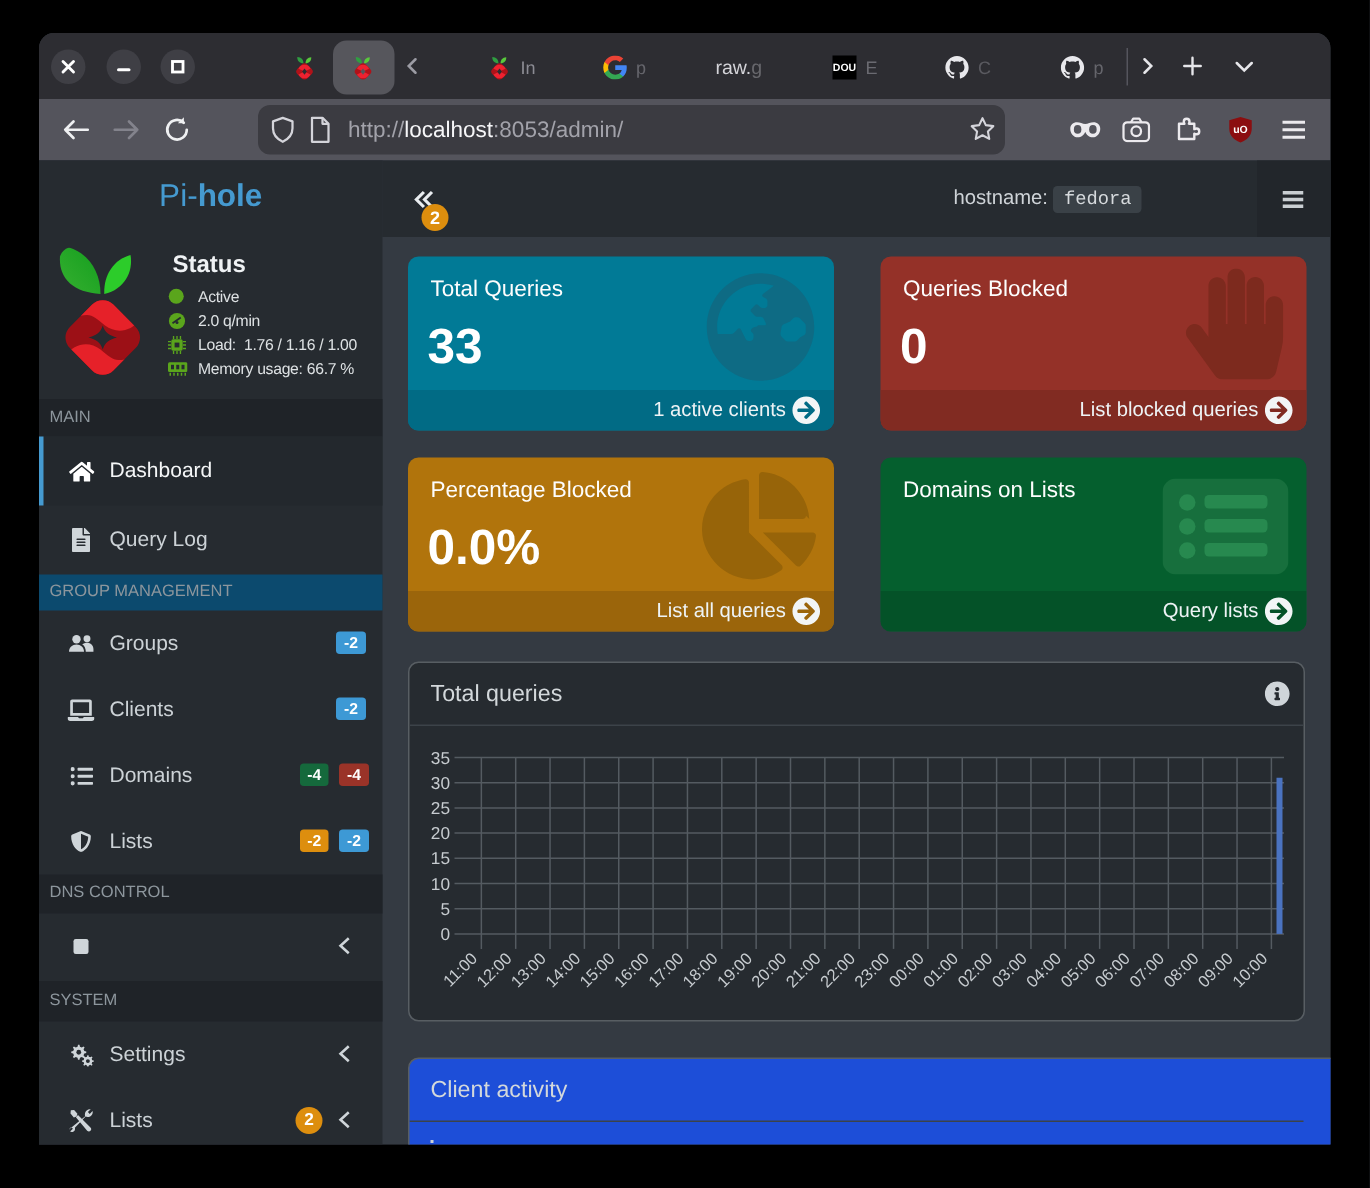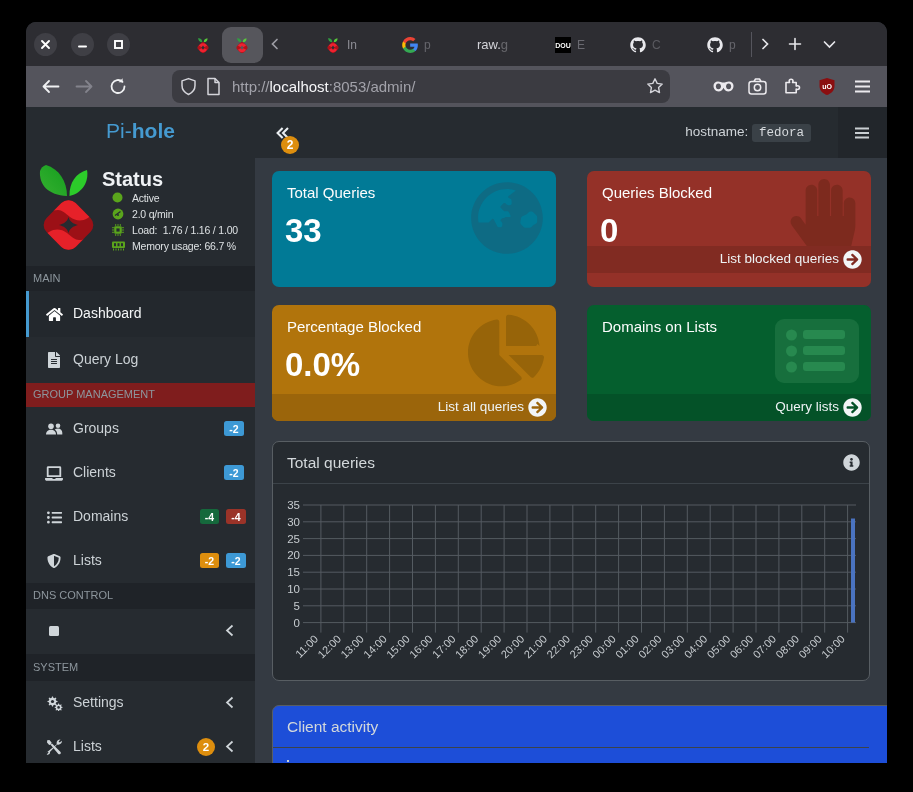--- a/index.html
+++ b/index.html
@@ -187,21 +187,21 @@
       <svg class="a" style="left:17px;top:20px" width="14" height="12" viewBox="0 0 14 12">
         <path d="M0 1.5h14M0 6h14M0 10.5h14" stroke="#c9ced2" stroke-width="2.2"></path>
       </svg>
     </div>
 <div class="a" style="left:249px;top:105px;width:14px;height:12px">
       <svg width="14" height="12" viewBox="0 0 14 12">
         <path d="M7.6 1 2.6 6l5 5M13 1 8 6l5 5" stroke="#e9edf0" stroke-width="2.1" fill="none"></path>
       </svg>
     </div>
 <div class="a cc" style="left:255px;top:114px;width:18px;height:18px;border-radius:50%;background:#dd8e0e;color:#fff;font-size:12px;font-weight:bold">2</div>
-<div class="a" style="left:560px;top:98px;width:225px;height:24px;text-align:right;font-size:13.5px;line-height:24px;color:#ced3d7">hostname: <span style="font-family:'Liberation Mono',monospace;font-size:12.5px;background:#3a4147;border-radius:3px;padding:2px 7px;color:#d6dadd">fedora</span></div>
+<div class="a" style="left:560px;top:98px;width:225px;height:24px;text-align:center;font-size:13.5px;line-height:24px;color:#ced3d7">hostname: <span style="font-family:'Liberation Mono',monospace;font-size:12.5px;background:#3a4147;border-radius:3px;padding:2px 7px;color:#d6dadd">fedora</span></div>
 <div class="a" style="left:12px;top:143px;width:61px;height:93px">
       <svg width="61" height="93" viewBox="0 0 61 93">
 <defs>
           <clipPath id="berryclip">
             <rect x="10" y="39.5" width="41" height="41" rx="10" transform="rotate(45 30.5 60)"></rect>
           </clipPath>
 <linearGradient id="lg" x1="0" y1="1" x2="1" y2="0">
             <stop offset="0" stop-color="#36b030"></stop>
             <stop offset="1" stop-color="#149e1e"></stop>
           </linearGradient>
@@ -209,21 +209,21 @@
 <path d="M29 31 C10 30 1 20 2 6 C3 3 5 1 8 0 C21 4 29 16 29 31 Z" fill="url(#lg)"></path>
 <path d="M31.5 31 C31 18 38 8 49 5 C51 16 45 28 31.5 31 Z" fill="#2ccc2a"></path>
 <g clip-path="url(#berryclip)">
 <rect x="0" y="29" width="61" height="62" fill="#9c1016"></rect>
 <path d="M2 58 C3 40 14 29 30.5 29 C44 29 53 36 56 47 C50 56 40 58 32 52 C27 48 24 45 20 45 C12 45 5 50 2 58 Z" fill="#e62129"></path>
 <path d="M59 62 C58 80 47 91 30.5 91 C17 91 8 84 5 73 C11 64 21 62 29 68 C34 72 37 75 41 75 C49 75 56 70 59 62 Z" fill="#e62129"></path>
 </g>
 <path d="M30.5 52 C32 57 35 58.5 40 60 C35 61.5 32 63 30.5 68 C29 63 26 61.5 21 60 C26 58.5 29 57 30.5 52 Z" fill="#262b30"></path>
 </svg>
     </div>
-<div class="a" style="left:76px;top:146px;width:120px;height:18px;font-size:20px;font-weight:bold;color:#eff2f4">Status</div>
+<div class="a" style="left:89px;top:146px;width:120px;height:18px;font-size:16px;font-weight:bold;color:#eff2f4">Status</div>
 <div class="a" style="left:86px;top:170px;width:14px;height:13px">
       <svg width="11" height="11" viewBox="0 0 11 11">
         <circle cx="5.5" cy="5.5" r="5" fill="#5aa51c"></circle>
       </svg>
     </div>
 <div class="a" style="left:106px;top:169px;width:128px;height:14px;font-size:10.5px;line-height:14px;letter-spacing:-0.2px;color:#dde1e3;white-space:nowrap">Active</div>
 <div class="a" style="left:86px;top:186px;width:14px;height:13px">
       <svg width="12" height="12" viewBox="0 0 12 12">
         <circle cx="6" cy="6" r="5.4" fill="#5aa51c"></circle>
         <path d="M3 7.5 8.5 3.6" stroke="#262b30" stroke-width="1.2"></path>
@@ -258,21 +258,21 @@
         <path fill="#fff" d="M280.37 148.26L96 300.11V464a16 16 0 0 0 16 16l112.06-.29a16 16 0 0 0 15.92-16V368a16 16 0 0 1 16-16h64a16 16 0 0 1 16 16v95.64a16 16 0 0 0 16 16.05L464 480a16 16 0 0 0 16-16V300L295.67 148.26a12.19 12.19 0 0 0-15.3 0zM571.6 251.47L488 182.56V44.05a12 12 0 0 0-12-12h-56a12 12 0 0 0-12 12v72.61L318.47 43a48 48 0 0 0-61 0L4.34 251.47a12 12 0 0 0-1.6 16.9l25.5 31A12 12 0 0 0 45.15 301l235.22-193.74a12.19 12.19 0 0 1 15.3 0L530.9 301a12 12 0 0 0 16.9-1.6l25.5-31a12 12 0 0 0-1.7-16.93z"></path>
       </svg>
     </div>
 <div class="a" style="left:47px;top:283px;width:130px;height:17px;font-size:14px;line-height:17px;color:#ccd2d6"><span style="color:#f4f6f7">Dashboard</span></div>
 <div class="a" style="left:22px;top:330px;width:12px;height:16px">
       <svg width="12" height="16" viewBox="0 0 384 512">
         <path fill="#cfd5d9" d="M224 136V0H24C10.7 0 0 10.7 0 24v464c0 13.3 10.7 24 24 24h336c13.3 0 24-10.7 24-24V160H248c-13.2 0-24-10.8-24-24zm64 236c0 6.6-5.4 12-12 12H108c-6.6 0-12-5.4-12-12v-8c0-6.6 5.4-12 12-12h168c6.6 0 12 5.4 12 12v8zm0-64c0 6.6-5.4 12-12 12H108c-6.6 0-12-5.4-12-12v-8c0-6.6 5.4-12 12-12h168c6.6 0 12 5.4 12 12v8zm0-72v8c0 6.6-5.4 12-12 12H108c-6.6 0-12-5.4-12-12v-8c0-6.6 5.4-12 12-12h168c6.6 0 12 5.4 12 12zm96-114.1v6.1H256V0h6.1c6.4 0 12.5 2.5 17 7l97.9 98c4.5 4.5 7 10.6 7 16.9z"></path>
       </svg>
     </div>
 <div class="a" style="left:47px;top:329px;width:130px;height:17px;font-size:14px;line-height:17px;color:#ccd2d6">Query Log</div>
-<div class="a" style="left:0;top:361px;width:229px;height:24px;background:#7f1d1d">
+<div class="a" style="left:0;top:361px;width:229px;height:24px;background:#0c4a6e">
       <div class="a" style="left:7px;top:5px;font-size:11px;color:#8d969d">GROUP MANAGEMENT</div>
     </div>
 <div class="a" style="left:19px;top:400px;width:18px;height:14px">
       <svg width="18" height="14" viewBox="0 0 18 14">
         <circle cx="6" cy="4.2" r="2.8" fill="#cfd5d9"></circle>
         <path d="M1 12.5c0-2.9 2.2-4.8 5-4.8s5 1.9 5 4.8z" fill="#cfd5d9"></path>
         <circle cx="13" cy="3.8" r="2.3" fill="#cfd5d9"></circle>
         <path d="M12.2 12.5c0-2.2-.9-4-2.4-5 .9-.6 2-1 3.2-1 2.4 0 4.3 1.7 4.3 4.2v1.8z" fill="#cfd5d9"></path>
       </svg>
     </div>
@@ -351,30 +351,38 @@
       </svg>
     </div>
 <div class="a" style="left:246px;top:149px;width:284px;height:116px;border-radius:7px;background:#017a96;overflow:hidden">
       <div class="a" style="right:12px;top:10px;width:74px;height:74px">
         <svg width="74" height="74" viewBox="0 0 496 512">
           <path fill="#0e6b84" d="M248 8C111 8 0 119 0 256s111 248 248 248 248-111 248-248S385 8 248 8zm-11.34 240.23c-2.89 4.82-8.1 7.77-13.72 7.77h-.31c-4.24 0-8.31 1.69-11.31 4.69l-5.66 5.66c-3.12 3.12-3.12 8.19 0 11.31l5.66 5.66c3 3 4.69 7.07 4.69 11.31V304c0 8.84-7.16 16-16 16h-6.11c-6.06 0-11.6-3.42-14.31-8.85l-22.62-45.23c-2.44-4.88-8.95-5.94-12.81-2.08l-19.47 19.46c-3 3-7.07 4.69-11.31 4.69H50.81C49.12 277.55 48 266.92 48 256c0-110.28 89.72-200 200-200 21.51 0 42.2 3.51 61.63 9.82l-50.16 38.53c-5.11 3.41-4.63 11.06.86 13.81l10.83 5.41c5.42 2.71 8.84 8.25 8.84 14.31V156c0 6.65-5.35 12-12 12h-12c-3.03 0-5.95-1.16-8.17-3.25l-11.31-10.69c-3.69-3.5-9.55-3.34-13.06.34l-19.03 19.94c-2.96 3.1-2.96 8 0 11.09l18.5 19.41c2.22 2.33 5.3 3.66 8.53 3.66h16.36c6.06 0 11.6 3.42 14.31 8.85l9.51 19.02c1.9 3.8 1.62 8.33-.74 11.86zm194.95 55.5l-14.29 14.29c-3 3-7.07 4.69-11.31 4.69h-32.23c-4.24 0-8.31-1.69-11.31-4.69l-16.97-16.97c-4.23-4.23-6.15-10.25-5.16-16.15l4.69-28.15c.96-5.77 4.73-10.69 10.05-13.12l29.25-13.37 14.19-14.19c3-3 7.07-4.69 11.31-4.69h8.34c4.24 0 8.31 1.69 11.31 4.69l22.62 22.62c3 3 4.69 7.07 4.69 11.31v30.41c0 4.25-1.68 8.32-4.69 11.32h-.01z"></path>
         </svg>
       </div>
       <div class="a" style="left:15px;top:13px;font-size:15px;color:#fdfdfd">Total Queries</div>
       <div class="a" style="left:13px;top:41px;font-size:33px;font-weight:bold;color:#fff">33</div>
+      <div class="a" style="left:0;top:89px;width:284px;height:27px;background:#016b85">
+        <div class="a" style="right:32px;top:5px;font-size:13.5px;color:#eef3f5;white-space:nowrap">1 active clients</div>
+        <div class="a" style="right:9px;top:4px">
+          <svg width="19" height="19" viewBox="0 0 512 512">
+            <path fill="#f2f5f6" d="M256 8c137 0 248 111 248 248S393 504 256 504 8 393 8 256 119 8 256 8zm-28.9 143.6l75.5 72.4H120c-13.3 0-24 10.7-24 24v16c0 13.3 10.7 24 24 24h182.6l-75.5 72.4c-9.7 9.3-9.9 24.8-.4 34.3l11 10.9c9.4 9.4 24.6 9.4 33.9 0L404.3 273c9.4-9.4 9.4-24.6 0-33.9L271.6 106.3c-9.4-9.4-24.6-9.4-33.9 0l-11 10.9c-9.5 9.6-9.3 25.1.4 34.4z"></path>
+          </svg>
+        </div>
+      </div>
     </div>
 <div class="a" style="left:561px;top:149px;width:284px;height:116px;border-radius:7px;background:#943128;overflow:hidden">
       <div class="a" style="right:12px;top:8px;width:72px;height:74px">
         <svg width="72" height="74" viewBox="0 0 448 512">
           <path fill="#7d2a1e" d="M408.781 128.007C386.356 127.578 368 146.36 368 168.79V256h-8V79.79c0-22.43-18.356-41.212-40.781-40.783C297.488 39.423 280 57.169 280 79v177h-8V40.79C272 18.36 253.644-.422 231.219.007 209.488.423 192 18.169 192 40v216h-8V80.79c0-22.43-18.356-41.212-40.781-40.783C121.488 40.423 104 58.169 104 80v235.992l-31.648-43.519c-12.993-17.866-38.009-21.817-55.877-8.823-17.865 12.994-21.815 38.01-8.822 55.877l125.601 172.705A48 48 0 0 0 172.073 512h197.59c22.274 0 41.622-15.324 46.724-37.006l26.508-112.66a192.011 192.011 0 0 0 5.104-43.975V168c.001-21.831-17.487-39.577-39.218-39.993z"></path>
         </svg>
       </div>
       <div class="a" style="left:15px;top:13px;font-size:15px;color:#fdfdfd">Queries Blocked</div>
       <div class="a" style="left:13px;top:41px;font-size:33px;font-weight:bold;color:#fff">0</div>
-      <div class="a" style="left:0;top:75px;width:284px;height:27px;background:#812b22">
+      <div class="a" style="left:0;top:89px;width:284px;height:27px;background:#812b22">
         <div class="a" style="right:32px;top:5px;font-size:13.5px;color:#eef3f5;white-space:nowrap">List blocked queries</div>
         <div class="a" style="right:9px;top:4px">
           <svg width="19" height="19" viewBox="0 0 512 512">
             <path fill="#f2f5f6" d="M256 8c137 0 248 111 248 248S393 504 256 504 8 393 8 256 119 8 256 8zm-28.9 143.6l75.5 72.4H120c-13.3 0-24 10.7-24 24v16c0 13.3 10.7 24 24 24h182.6l-75.5 72.4c-9.7 9.3-9.9 24.8-.4 34.3l11 10.9c9.4 9.4 24.6 9.4 33.9 0L404.3 273c9.4-9.4 9.4-24.6 0-33.9L271.6 106.3c-9.4-9.4-24.6-9.4-33.9 0l-11 10.9c-9.5 9.6-9.3 25.1.4 34.4z"></path>
           </svg>
         </div>
       </div>
     </div>
 <div class="a" style="left:246px;top:283px;width:284px;height:116px;border-radius:7px;background:#b1740c;overflow:hidden">
       <div class="a" style="right:12px;top:9px;width:76px;height:73px">

